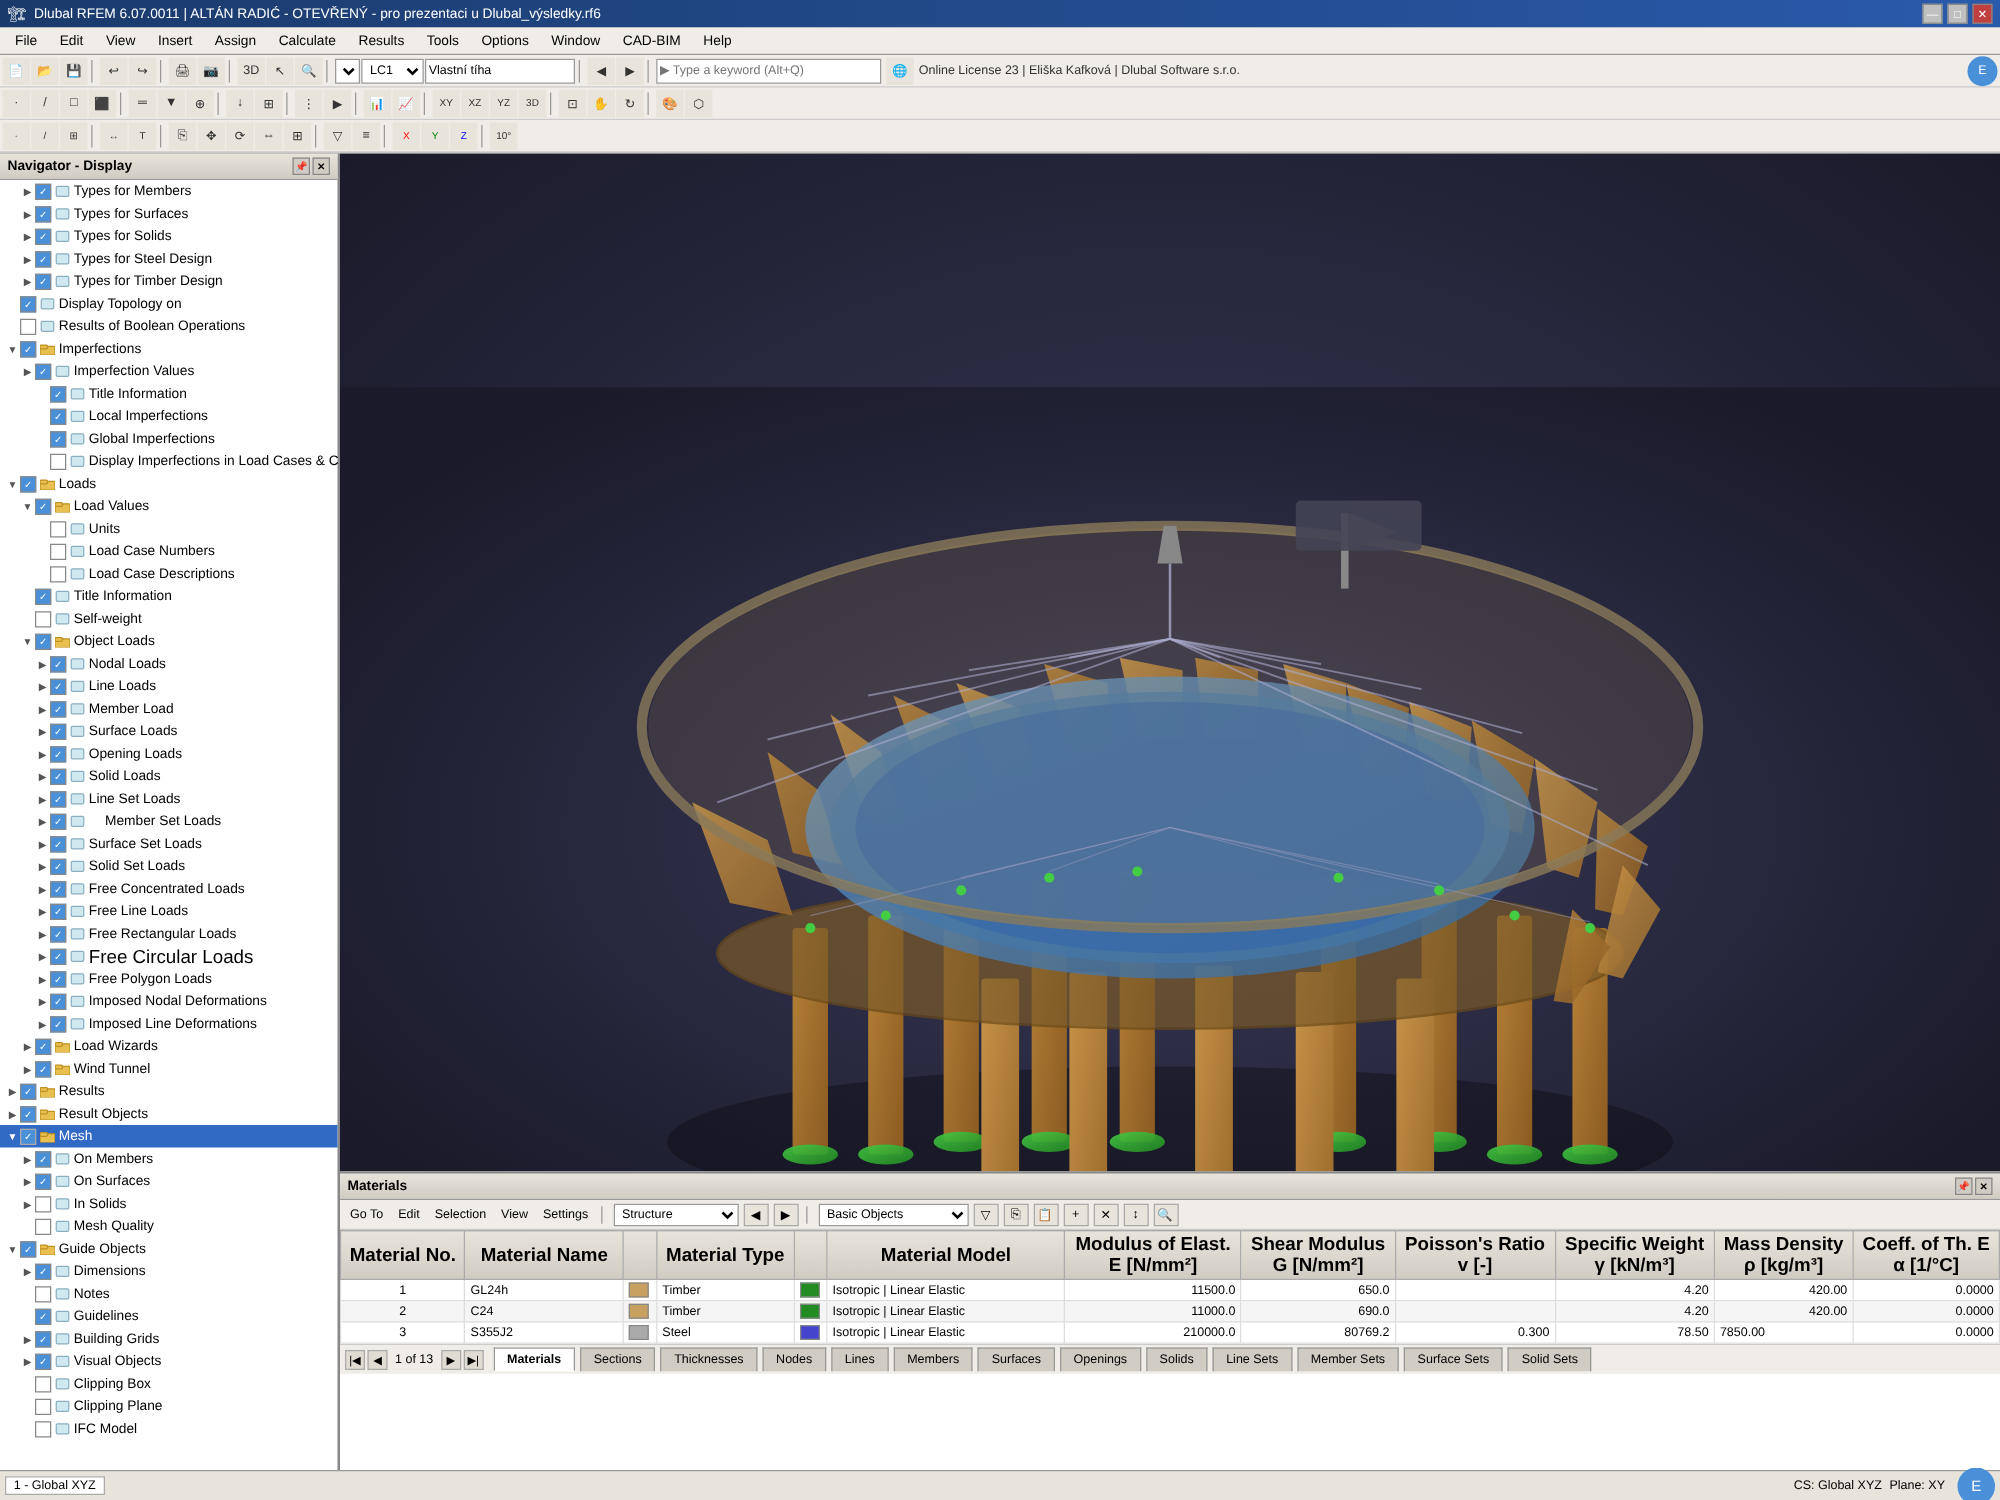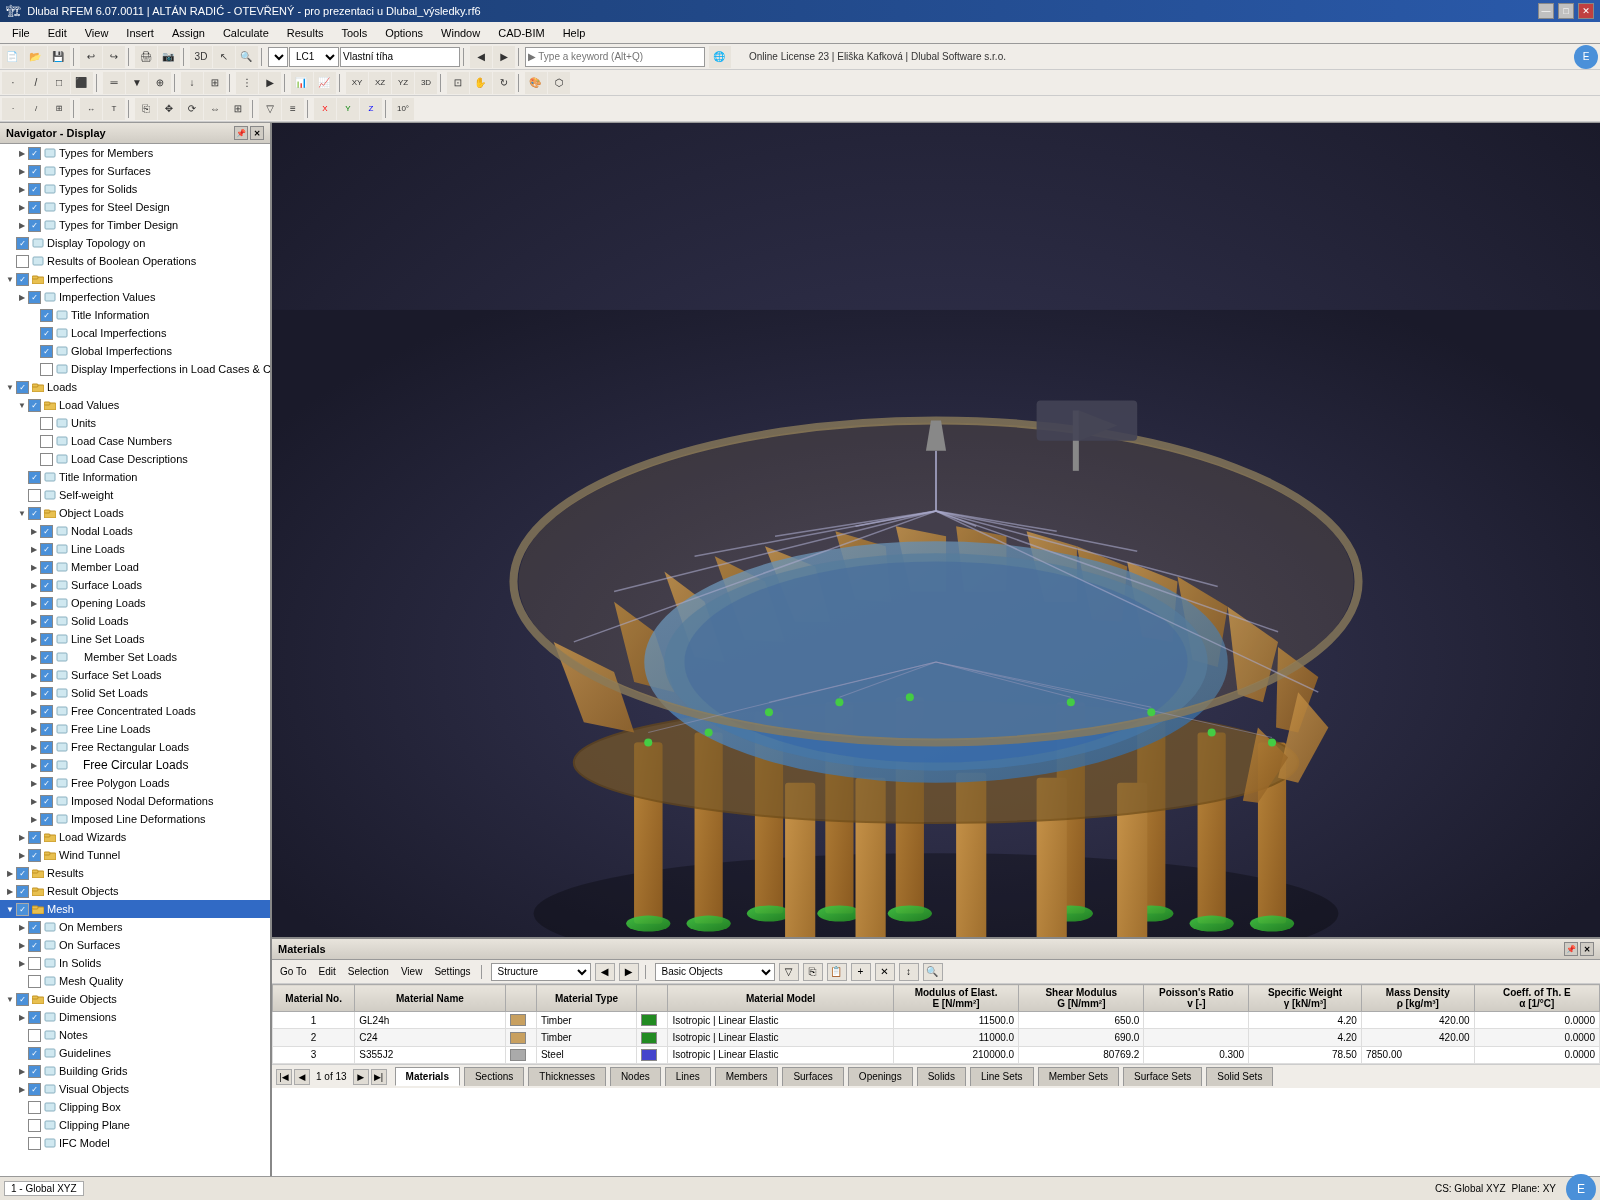--- a/index.html
+++ b/index.html
@@ -145,21 +145,21 @@
       width: 100%;
       border-collapse: collapse;
       font-size: 10px;
     }
     .data-table th {
       background: linear-gradient(to bottom, #e8e4dc, #d0ccc4);
       border: 1px solid #aaa;
       padding: 2px 4px;
       text-align: center;
       font-weight: bold;
-      font-size: 10px;
+      font-size: 15px;
       white-space: nowrap;
     }
     .data-table td {
       border: 1px solid #ddd;
       padding: 2px 4px;
       white-space: nowrap;
     }
     .data-table tr:nth-child(even) td { background: #f5f5f5; }
     .data-table tr:first-child td { background: #fff; }
     .tab-item {
@@ -281,21 +281,21 @@
       <option>LC1</option>
     </select>
     <input class="tb-combo" type="text" style="width: 120px;" value="Vlastní tíha">
     <div class="tb-separator"></div>
     <div class="tb-btn">◀</div>
     <div class="tb-btn">▶</div>
     <div class="tb-separator"></div>
     <div style="flex:1; display:flex; align-items:center; gap:4px;">
       <input class="tb-combo" type="text" style="width: 180px;" placeholder="▶ Type a keyword (Alt+Q)">
       <div class="tb-btn">🌐</div>
-      <span style="font-size:10px; color:#333;margin-left:14px;">Online License 23 | Eliška Kafková | Dlubal Software s.r.o.</span>
+      <span style="font-size:10px; color:#333;">Online License 23 | Eliška Kafková | Dlubal Software s.r.o.</span>
       <div style="width:24px;height:24px;border-radius:50%;background:#4a90d9;display:flex;align-items:center;justify-content:center;color:white;font-size:10px;margin-left:auto;">E</div>
     </div>
   </div>
 
   <div class="toolbar-row">
     <div class="tb-btn">·</div>
     <div class="tb-btn">/</div>
     <div class="tb-btn">□</div>
     <div class="tb-btn">⬛</div>
     <div class="tb-separator"></div>
@@ -707,21 +707,21 @@
           <span class="nav-label" style="color: rgb(0, 0, 0); font-size: 11px;">Free Rectangular Loads</span>
         </div>
         <div class="nav-item" style="padding-left: 28px;">
           <span class="nav-expand" style="font-size: 8px; color: rgb(85, 85, 85);">▶</span>
           <span class="nav-check checked" style="border-color: rgb(136, 136, 136);"></span>
           <span class="nav-icon">
             <svg width="12" height="10">
               <rect x="1" y="1" width="10" height="8" fill="#d0e8f0" stroke="#8ab0c0" stroke-width="1" rx="1"></rect>
             </svg>
           </span>
-          <span class="nav-label" style="color: rgb(0, 0, 0); font-size: 12px; margin-left: 12px;">Free Circular Loads</span>
+          <span class="nav-label" style="color: rgb(0, 0, 0); font-size: 15px;">Free Circular Loads</span>
         </div>
         <div class="nav-item" style="padding-left: 28px;">
           <span class="nav-expand" style="font-size: 8px; color: rgb(85, 85, 85);">▶</span>
           <span class="nav-check checked" style="border-color: rgb(136, 136, 136);"></span>
           <span class="nav-icon">
             <svg width="12" height="10">
               <rect x="1" y="1" width="10" height="8" fill="#d0e8f0" stroke="#8ab0c0" stroke-width="1" rx="1"></rect>
             </svg>
           </span>
           <span class="nav-label" style="color: rgb(0, 0, 0); font-size: 11px;">Free Polygon Loads</span>

